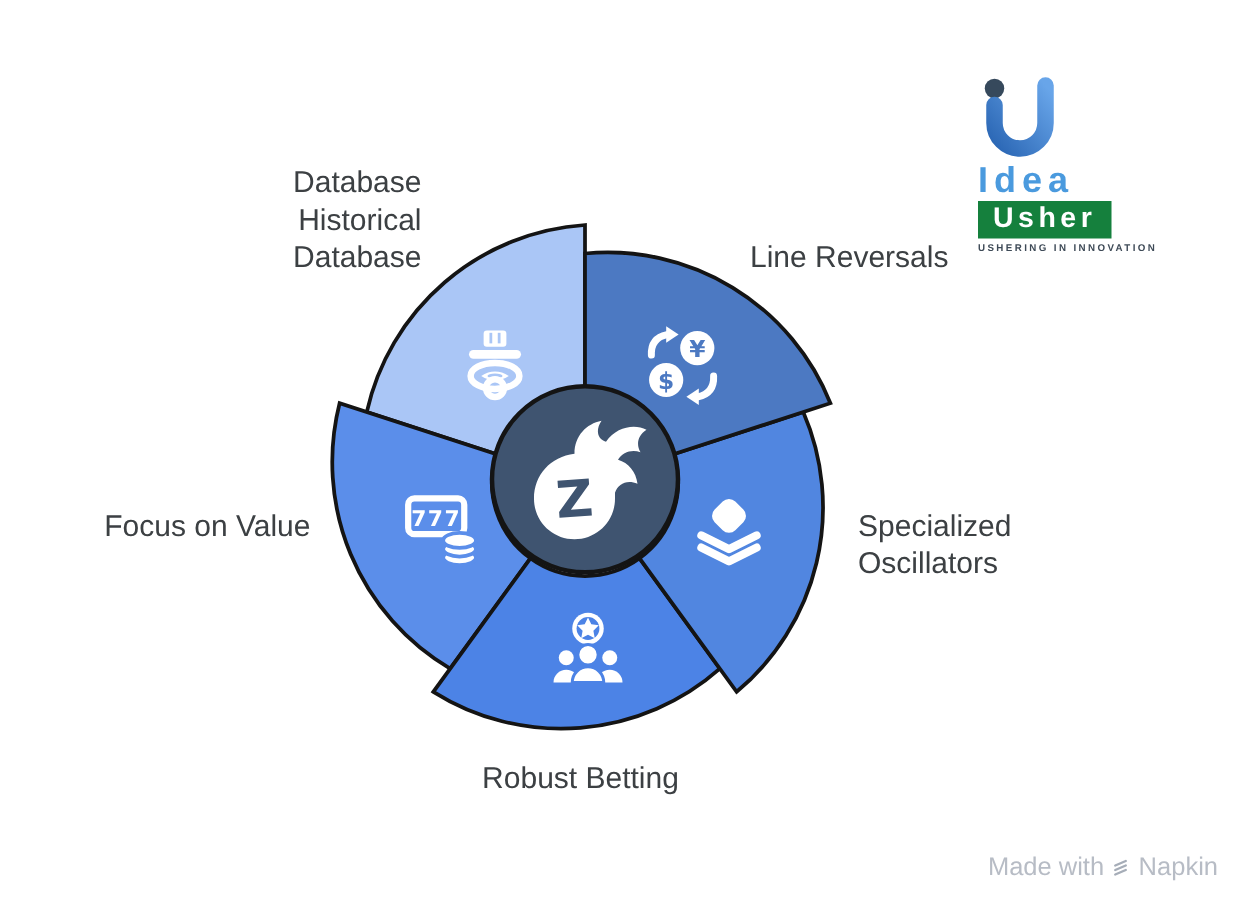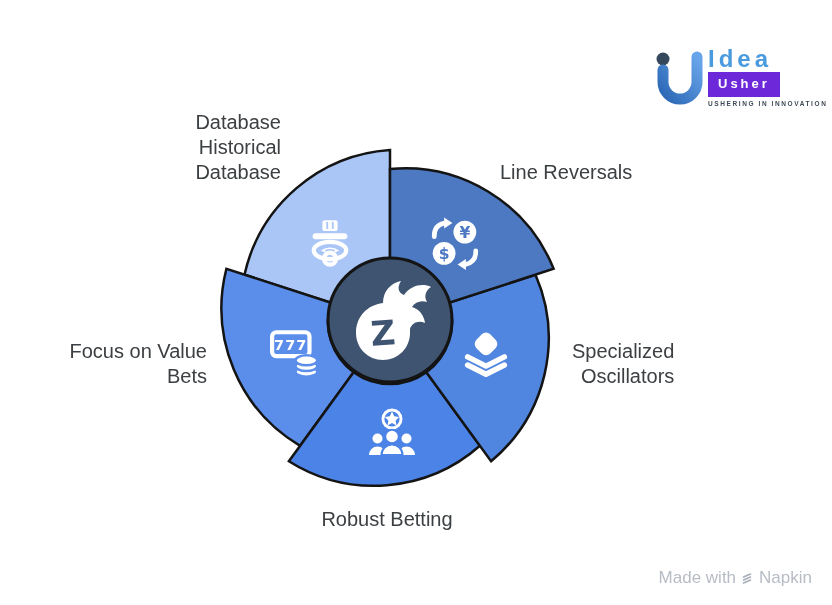--- a/index.html
+++ b/index.html
@@ -15,25 +15,25 @@
   .align-center { text-align:center; }
 
   .seg-icon { position:absolute; transform:translate(-50%,-50%); }
   .seg-icon svg { display:block; }
   .seg-icon text { font-family:"DejaVu Sans", sans-serif; font-weight:bold; }
 
   .center-logo { position:absolute; left:390px; top:322px; transform:translate(-50%,-50%); }
   .center-logo text { font-family:"DejaVu Sans", sans-serif; font-weight:bold; }
 
   
-  .brand { position:absolute; left:650px; top:46px; width:170px; display:flex; }
+  .brand { position:absolute; left:650px; top:46px; width:170px; display:flex;flex-direction:column; }
   .brand-mark { width:56px; height:62px; flex:0 0 auto; }
   .brand-text { margin-left:2px; }
   .brand-top { font-size:24px; font-weight:bold; letter-spacing:4px; color:#4a9ade; line-height:26px; }
-  .brand-box { display:inline-block; background:#6d28d9; color:#fff; font-size:13px; font-weight:bold;
+  .brand-box { display:inline-block; background:#15803d; color:#fff; font-size:19px; font-weight:bold;
                letter-spacing:3px; padding:2px 10px 3px 10px; line-height:20px; }
   .brand-tagline { font-size:6.5px; font-weight:bold; letter-spacing:1.6px; color:#3e4a57; margin-top:3px; white-space:nowrap; }
 
   
   .made-with { position:absolute; right:20px; bottom:17px; display:flex; align-items:center; gap:5px;
                font-size:17px; color:#b7bcc5; }
 </style>
 </head>
 <body>
 
@@ -133,27 +133,26 @@
   </div>
 
   <div class="seg-label align-right" style="right: 551px; top: 110px; color: rgb(60, 64, 67);">
     <span>Database</span>
     <span>Historical</span>
     <span>Database</span>
   </div>
   <div class="seg-label" style="left: 500px; top: 160px; color: rgb(60, 64, 67);">
     <span>Line Reversals</span>
   </div>
-  <div class="seg-label" style="left: 572px; top: 339px; color: rgb(60, 64, 67); text-align: right;">
+  <div class="seg-label" style="left: 572px; top: 339px; color: rgb(60, 64, 67);">
     <span>Specialized</span>
     <span>Oscillators</span>
   </div>
   <div class="seg-label align-right" style="right: 625px; top: 339px; color: rgb(60, 64, 67);">
     <span>Focus on Value</span>
-    <span>Bets</span>
   </div>
   <div class="seg-label align-center" style="left: 387px; top: 507px; transform: translateX(-50%); color: rgb(60, 64, 67);">
     <span>Robust Betting</span>
   </div>
 
   <div class="brand">
     <svg class="brand-mark" viewBox="0 0 56 62">
       <defs>
         <linearGradient id="ug" x1="1" y1="0" x2="0" y2="1">
           <stop offset="0" stop-color="#68a5e9"></stop>

